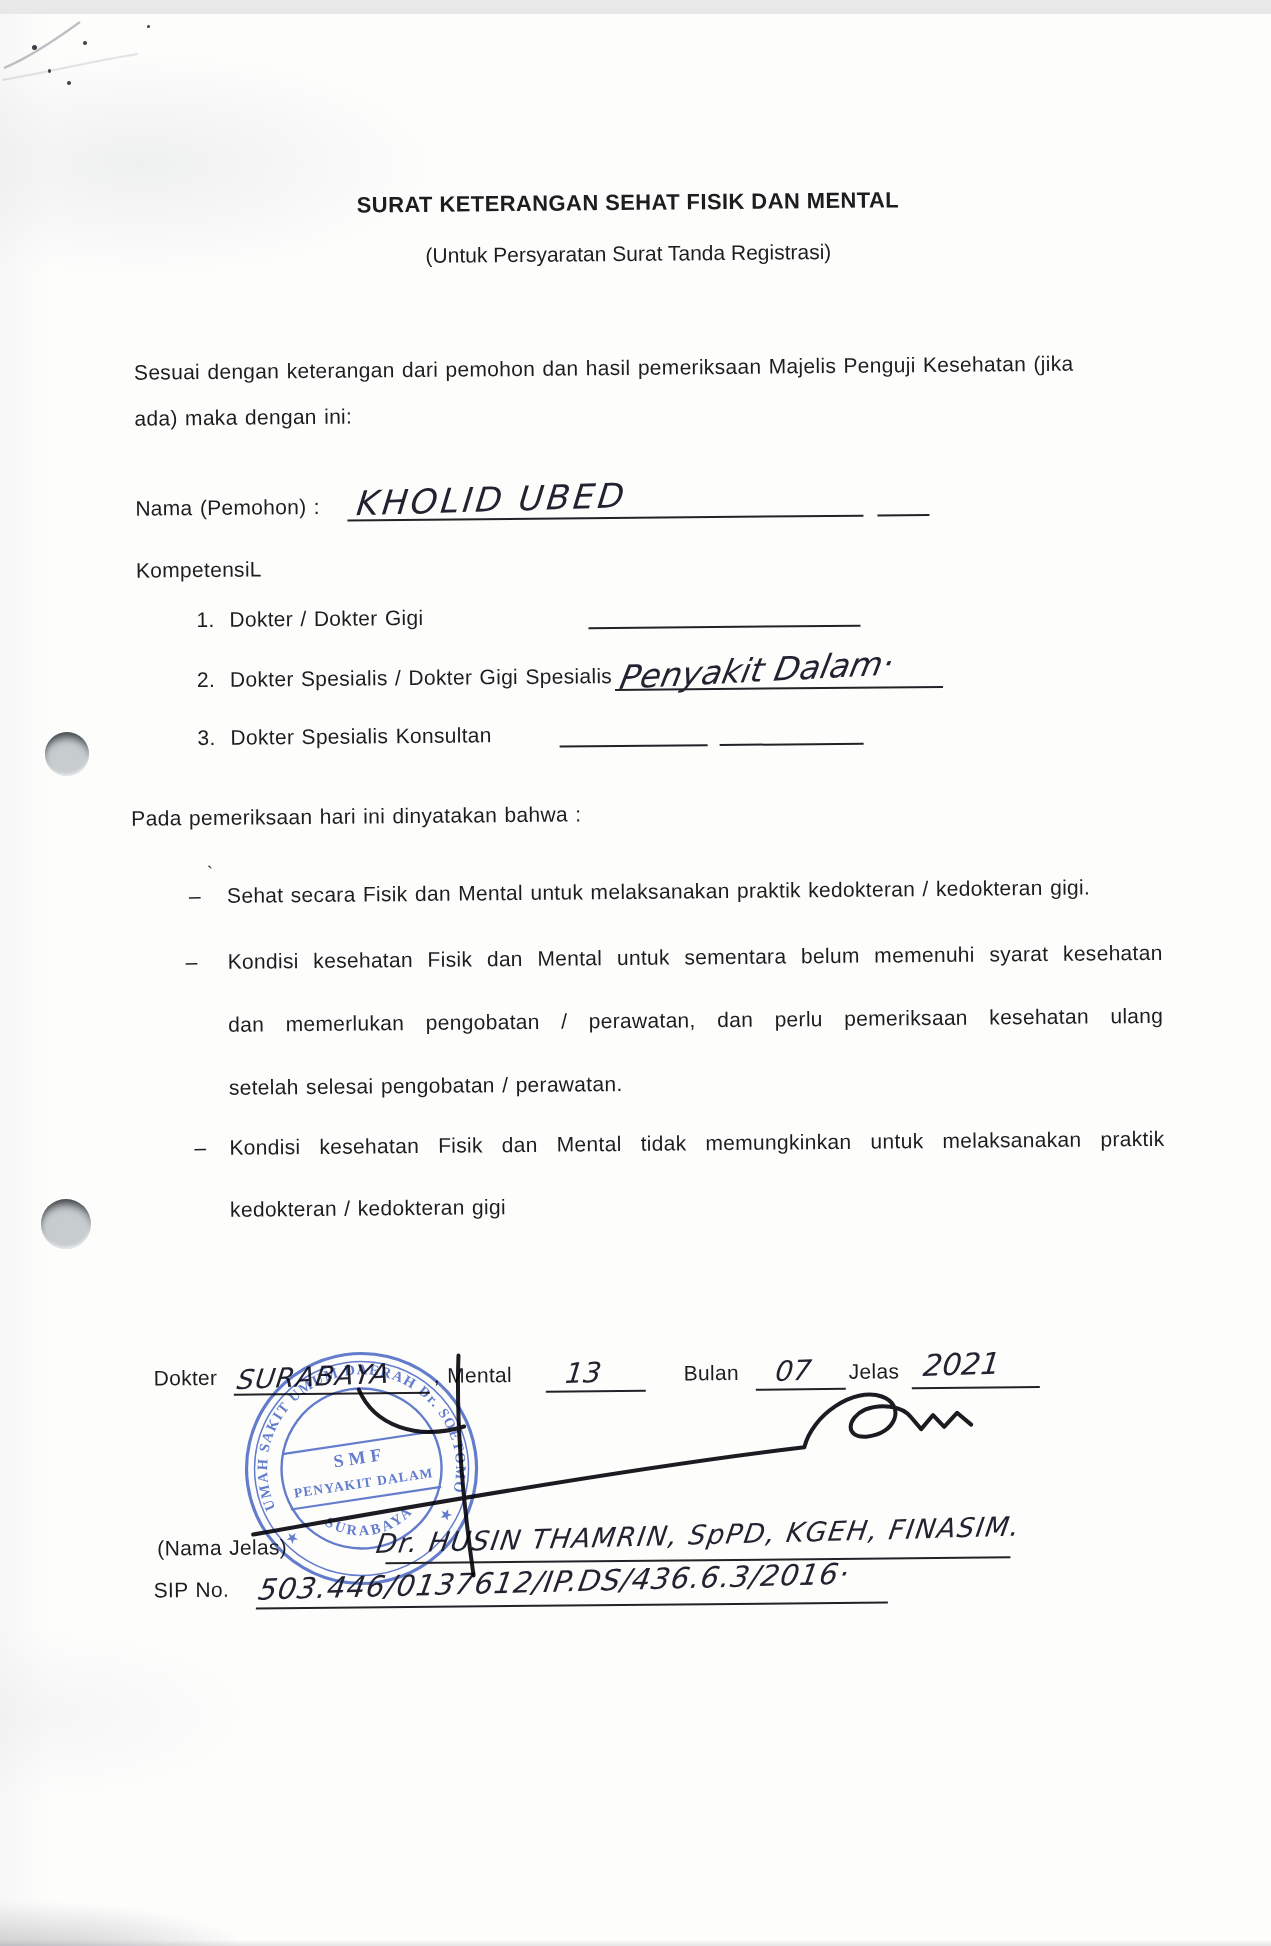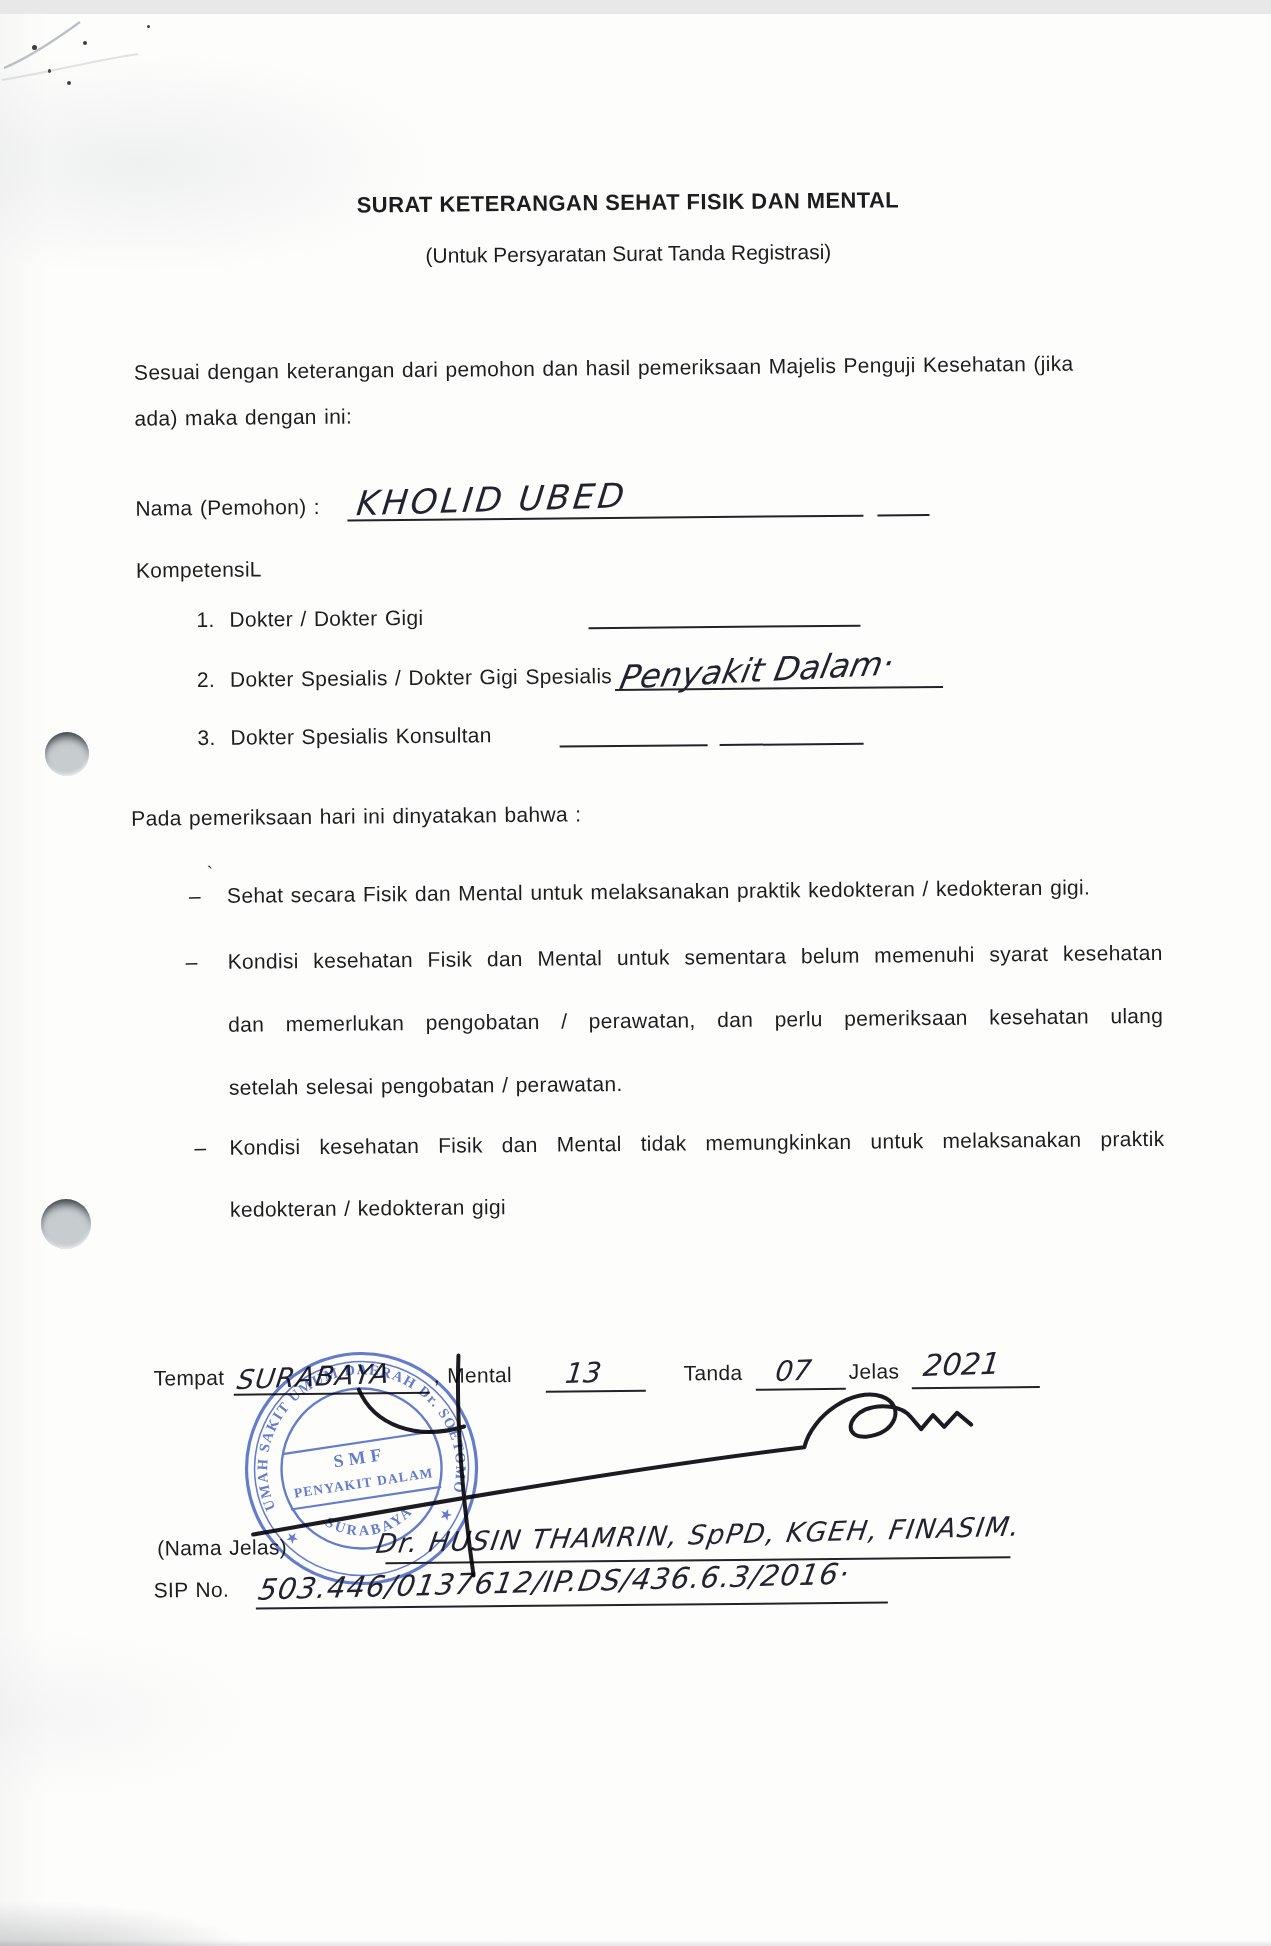--- a/index.html
+++ b/index.html
@@ -97,25 +97,25 @@
 
     <div class="t" style="left:186px;top:932px;">–</div>
     <div class="jline" style="left:228px;top:932px;width:935px;">Kondisi kesehatan Fisik dan Mental untuk sementara belum memenuhi syarat kesehatan</div>
     <div class="jline" style="left:228px;top:995px;width:935px;">dan memerlukan pengobatan / perawatan, dan perlu pemeriksaan kesehatan ulang</div>
     <div class="t" style="left:228px;top:1058px;">setelah selesai pengobatan / perawatan.</div>
 
     <div class="t" style="left:193px;top:1118px;">–</div>
     <div class="jline" style="left:228px;top:1118px;width:935px;">Kondisi kesehatan Fisik dan Mental tidak memungkinkan untuk melaksanakan praktik</div>
     <div class="t" style="left:228px;top:1180px;">kedokteran / kedokteran gigi</div>
 
-    <div class="t" style="left:150px;top:1348px;">Tempat</div>
+    <div class="t" style="left:150px;top:1348px;">Dokter</div>
     <div class="uline" style="left:230px;top:1376px;width:196px;"></div>
     <div class="t" style="left:430px;top:1348px;">, Mental</div>
     <div class="uline" style="left:542px;top:1376px;width:100px;"></div>
-    <div class="t" style="left:680px;top:1348px;">Tanda</div>
+    <div class="t" style="left:680px;top:1348px;">Bulan</div>
     <div class="uline" style="left:752px;top:1376px;width:90px;"></div>
     <div class="t" style="left:845px;top:1348px;">Jelas</div>
     <div class="uline" style="left:908px;top:1376px;width:128px;"></div>
 
     <div class="hw hw-caps" style="left:234px;top:1344px;font-size:27px;letter-spacing:1px;transform:skewX(-10deg) rotate(-2deg);">SURABAYA</div>
     <div class="hw" style="left:562px;top:1342px;font-size:28px;">13</div>
     <div class="hw" style="left:772px;top:1342px;font-size:28px;">07</div>
     <div class="hw" style="left:920px;top:1336px;font-size:30px;">2021</div>
 
     <svg class="stamp-svg" width="248" height="248" viewBox="-124 -124 248 248">

